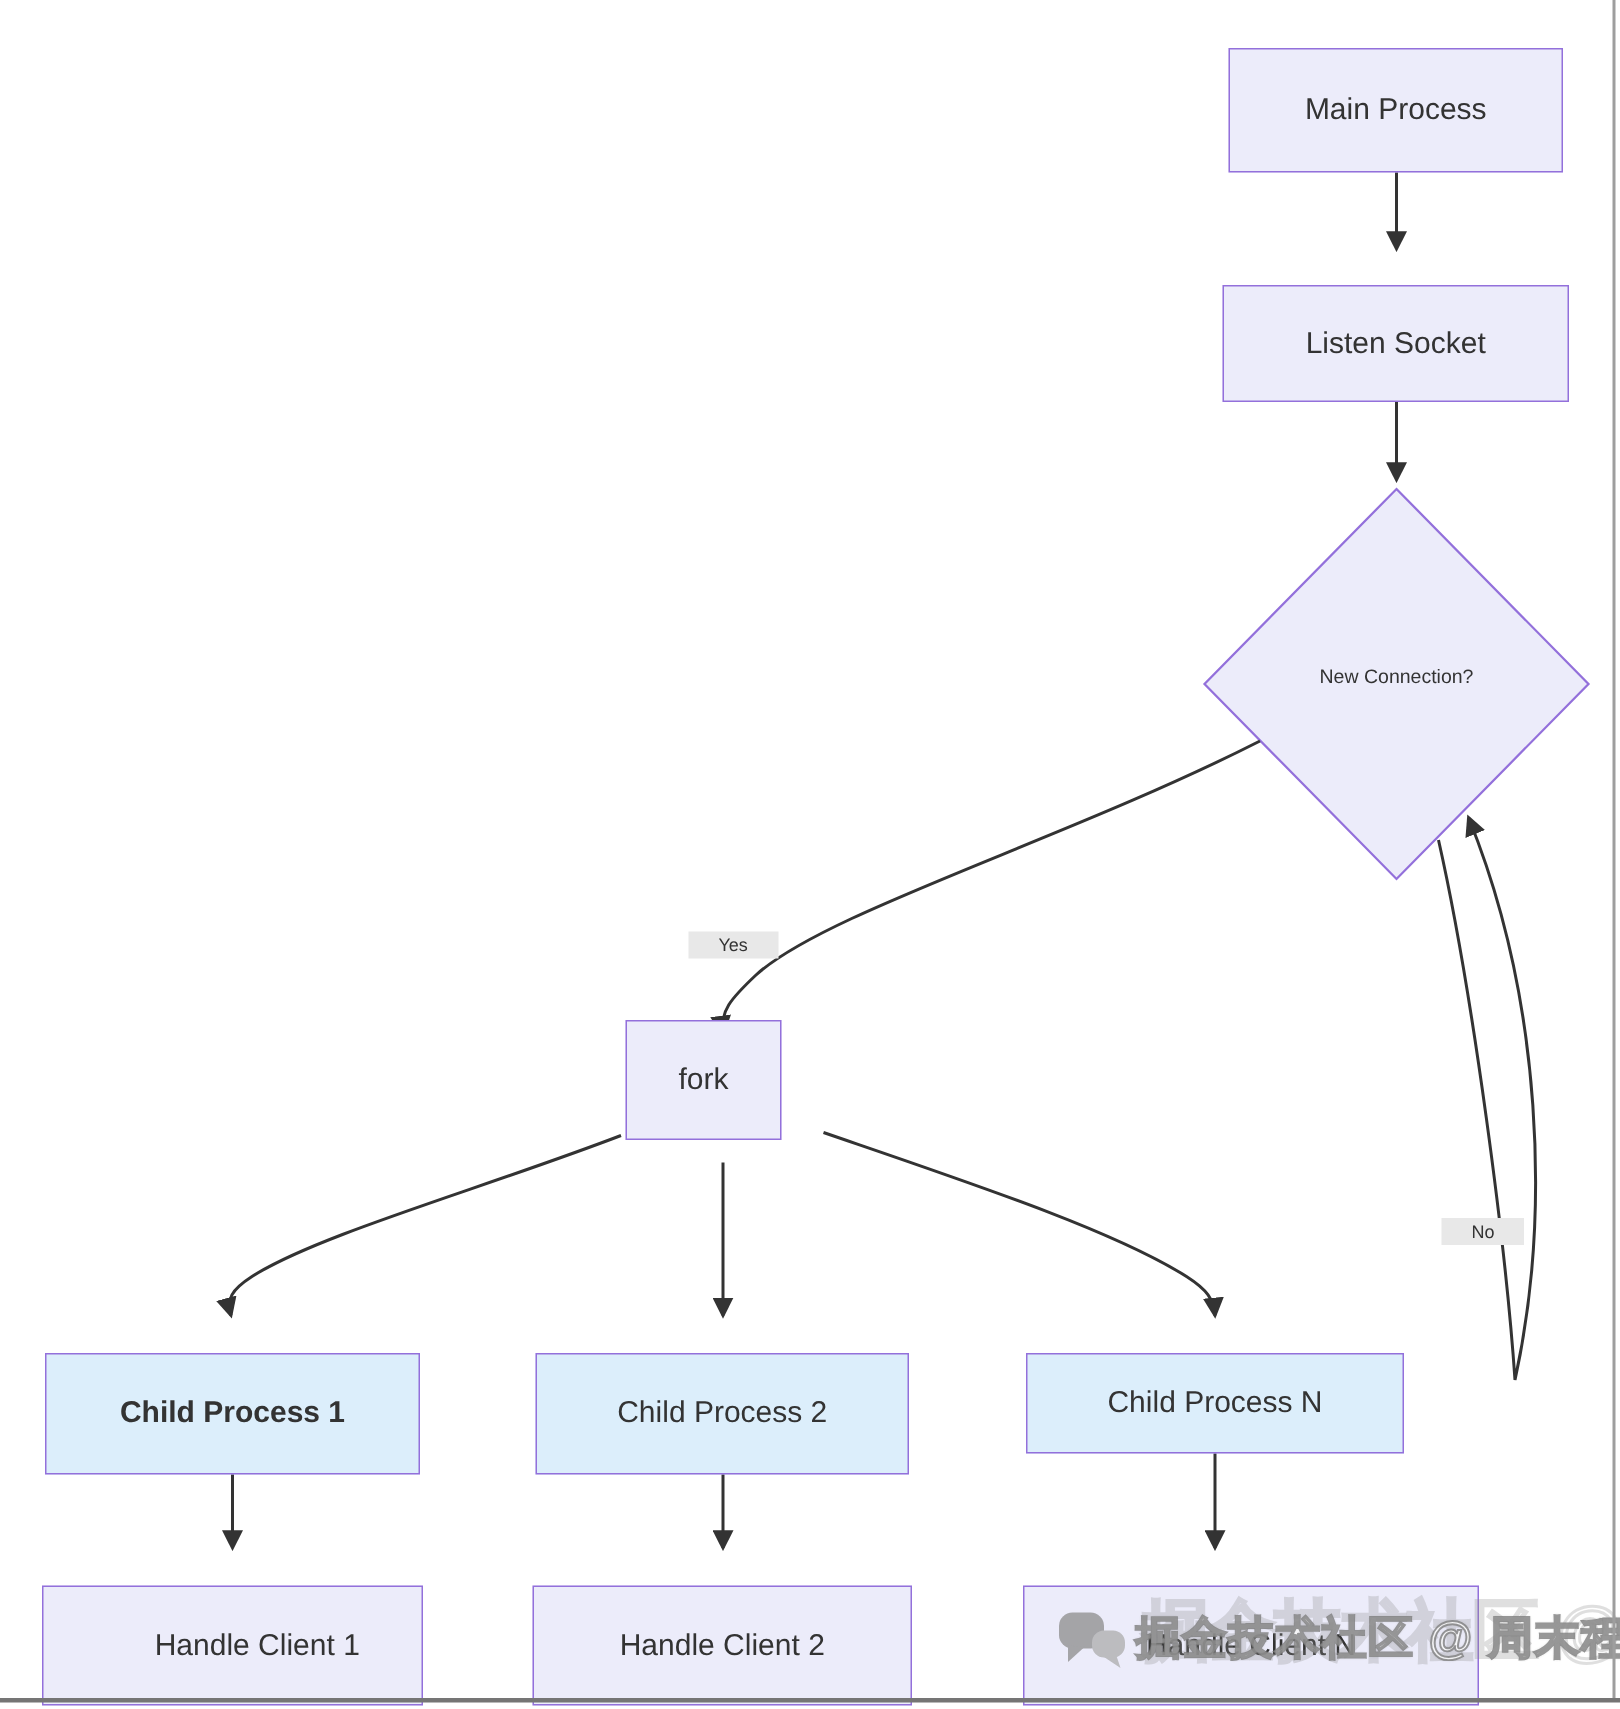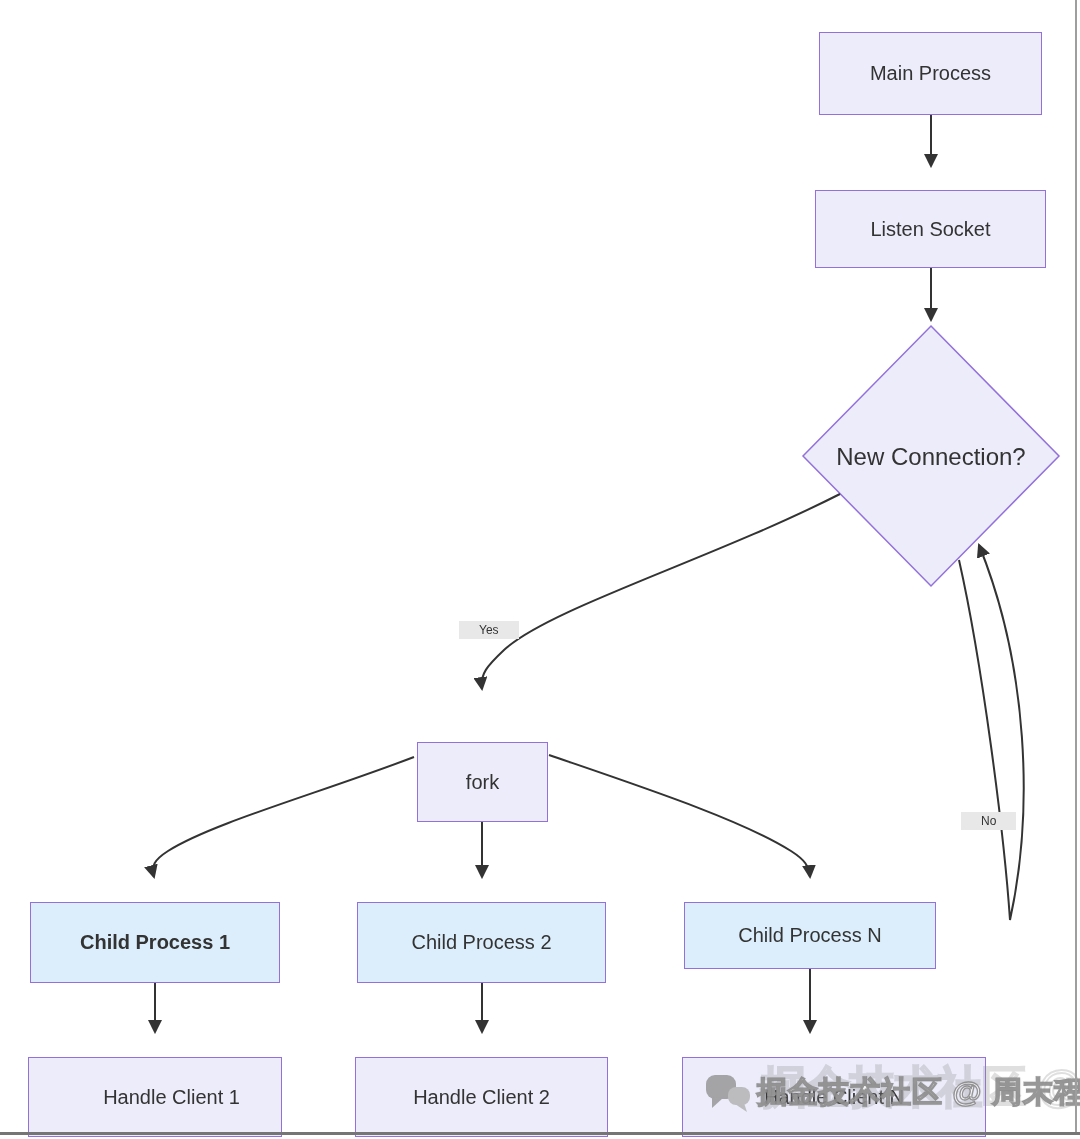--- a/index.html
+++ b/index.html
@@ -25,32 +25,32 @@
     justify-content: center;
     font-size: 20px;
     box-sizing: border-box;
     background: var(--node-fill-lavender, #ECECFA);
     margin-top: 18px;
   }
   .node.blue { background: var(--node-fill-blue, #DCEEFB); }
 
   .n-main   { left: 819px; top: 14px;   width: 223px; height: 83px; }
   .n-listen { left: 815px; top: 172px;  width: 231px; height: 78px; }
-  .n-fork   { left: 417px; top: 724px;  width: 131px; height: 80px; }
+  .n-fork   { left: 417px; top: 662px;  width: 104px; height: 80px; }
   .n-c1     { left: 30px;  top: 884px;  width: 250px; height: 81px; font-weight: bold; }
   .n-c2     { left: 357px; top: 884px;  width: 249px; height: 81px; }
   .n-cn     { left: 684px; top: 884px;  width: 252px; height: 67px; }
   .n-h1     { left: 28px;  top: 1039px; width: 254px; height: 80px; padding-left: 33px; }
   .n-h2     { left: 355px; top: 1039px; width: 253px; height: 80px; }
   .n-hn     { left: 682px; top: 1039px; width: 304px; height: 80px; }
 
   .diamond-label {
     position: absolute;
     left: 811px; top: 443px; width: 240px;
-    text-align: center; font-size: 24px;
+    text-align: center; font-size: 13px;
   }
   .edge-label {
     position: absolute;
     background: var(--edge-label-bg, #E8E8E8);
     padding: 2px 20px;
     font-size: 12px;
     line-height: 1.2;
   }
   .lbl-yes { left: 459px; top: 621px; }
   .lbl-no  { left: 961px; top: 812px; }

